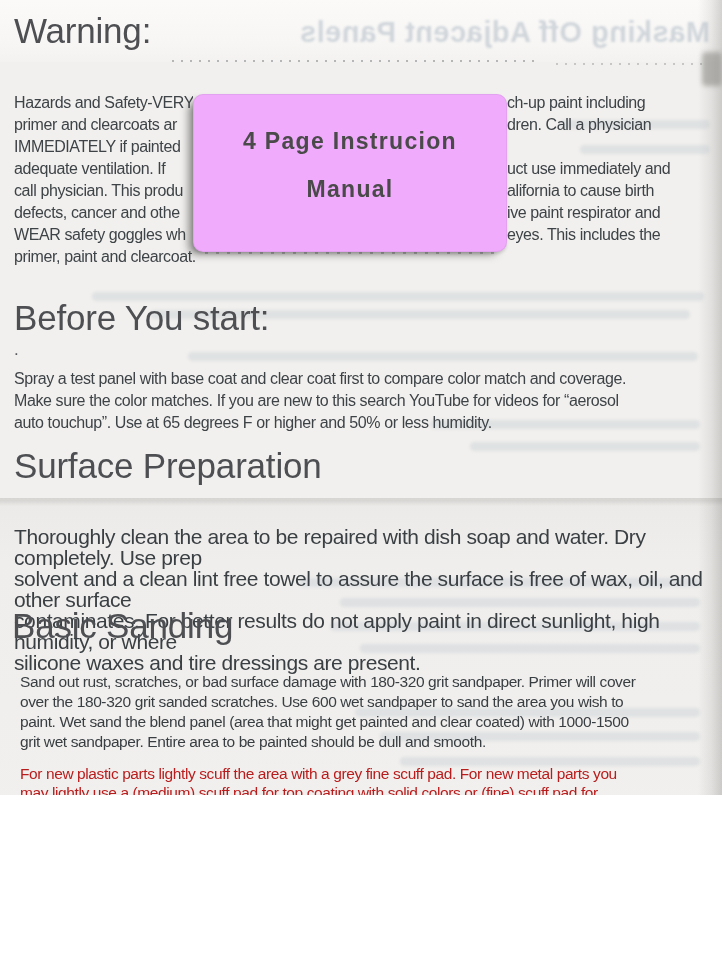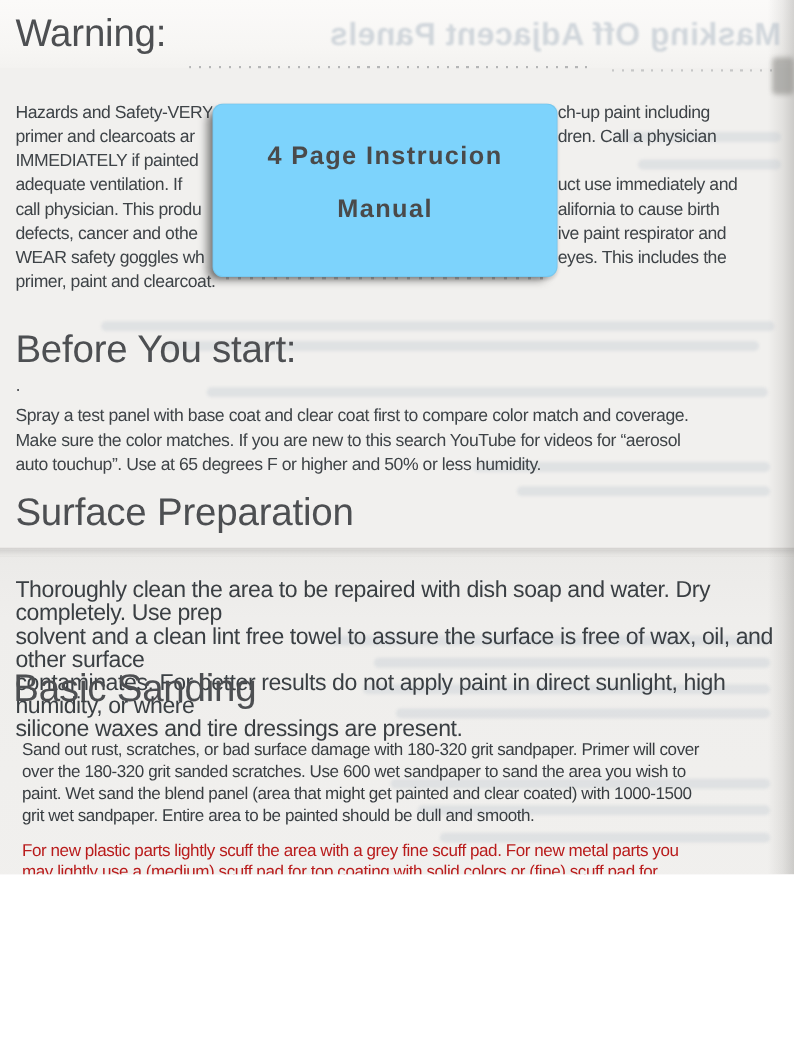--- a/index.html
+++ b/index.html
@@ -71,21 +71,21 @@
   .warning-para { position:absolute; left:14px; top:92px; width:700px; }
   .wline {
     display:grid; grid-template-columns:179px 314px 1fr;
     height:22px; color:#3e4347; font-size:16px; letter-spacing:-0.4px; line-height:22px;
   }
   .wline .frag { white-space:nowrap; overflow:hidden; }
   .wline-full { display:block; white-space:nowrap; }
   
   .sticker {
     position:absolute; left:193px; top:94px; width:312px; height:156px;
-    background:#7dd3fc; border-radius:10px;
+    background:#f0abfc; border-radius:10px;
     border:1px solid rgba(0,0,0,0.05);
     box-shadow:-7px 5px 8px -3px rgba(55,55,55,0.6), 0 2px 3px rgba(0,0,0,0.12);
     text-align:center;
   }
   .sticker-line { font-weight:bold; color:#4a4a4a; font-size:23px; letter-spacing:1.3px; }
   .sticker-line1 { margin-top:33px; }
   .sticker-line2 { margin-top:21px; }
 </style>
 </head>
 <body>

